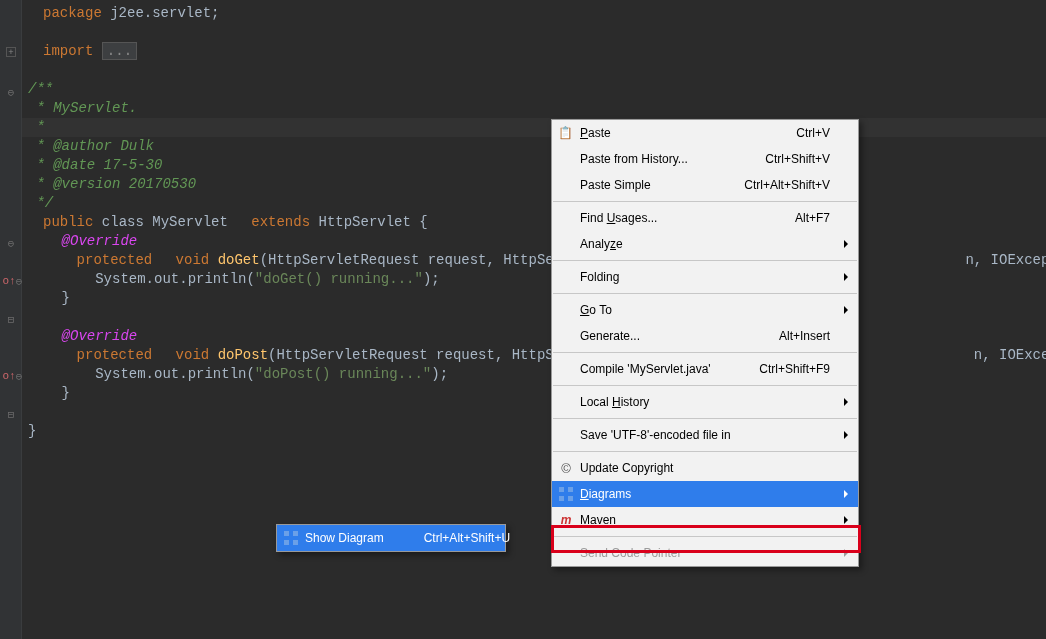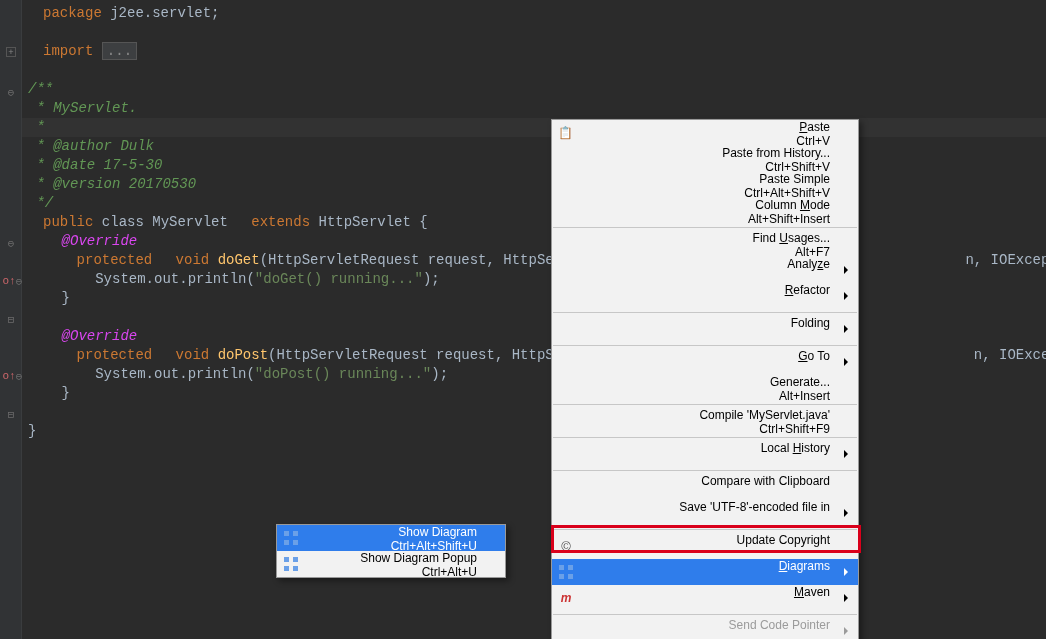--- a/index.html
+++ b/index.html
@@ -43,26 +43,25 @@
     background: #F2F2F2;
     border: 1px solid #999;
     box-shadow: 3px 3px 6px rgba(0,0,0,0.4);
     font-family: "Segoe UI","Tahoma",sans-serif;
     font-size: 12px;
     color: #000;
   }
   .menu-main { left: 551px; top: 119px; width: 308px; }
   .menu-sub  { left: 276px; top: 524px; width: 230px; }
   .menu-item {
-    display:flex; align-items:flex-end;
+    display:flex; align-items:center;
     height: 26px;
     padding: 0 28px 0 28px;
     position:relative;
     white-space:nowrap;
-    flex-direction:column;
   }
   .menu-item .lbl u { text-decoration: underline; }
   .menu-item .sc  { margin-left:auto; color:#000; }
   .menu-item .arrow {
     position:absolute; right:10px; top:50%; transform:translateY(-50%);
     border-left:4px solid #000; border-top:4px solid transparent; border-bottom:4px solid transparent;
   }
   .menu-item.sel { background:#2F7DEB; color:#fff; }
   .menu-item.sel .sc { color:#fff;margin-left:40px; }
   .menu-item.sel .arrow { border-left-color:#fff; }
@@ -140,37 +139,29 @@
       <span class="sc">Ctrl+V</span>
     </div>
     <div class="menu-item">
       <span class="lbl">Paste from History...</span>
       <span class="sc">Ctrl+Shift+V</span>
     </div>
     <div class="menu-item">
       <span class="lbl">Paste Simple</span>
       <span class="sc">Ctrl+Alt+Shift+V</span>
     </div>
-    <div class="menu-item">
-      <span class="lbl">Column <u>M</u>ode</span>
-      <span class="sc">Alt+Shift+Insert</span>
-    </div>
     <div class="menu-sep"></div>
     <div class="menu-item">
       <span class="lbl">Find <u>U</u>sages...</span>
       <span class="sc">Alt+F7</span>
     </div>
     <div class="menu-item">
       <span class="lbl">Analy<u>z</u>e</span>
       <span class="arrow"></span>
     </div>
-    <div class="menu-item">
-      <span class="lbl"><u>R</u>efactor</span>
-      <span class="arrow"></span>
-    </div>
     <div class="menu-sep"></div>
     <div class="menu-item">
       <span class="lbl">Folding</span>
       <span class="arrow"></span>
     </div>
     <div class="menu-sep"></div>
     <div class="menu-item">
       <span class="lbl"><u>G</u>o To</span>
       <span class="arrow"></span>
     </div>
@@ -182,23 +173,20 @@
     <div class="menu-item">
       <span class="lbl">Compile 'MyServlet.java'</span>
       <span class="sc">Ctrl+Shift+F9</span>
     </div>
     <div class="menu-sep"></div>
     <div class="menu-item">
       <span class="lbl">Local <u>H</u>istory</span>
       <span class="arrow"></span>
     </div>
     <div class="menu-sep"></div>
-    <div class="menu-item">
-      <span class="lbl">Compare with Clipboard</span>
-    </div>
     <div class="menu-item">
       <span class="lbl">Save 'UTF-8'-encoded file in</span>
       <span class="arrow"></span>
     </div>
     <div class="menu-sep"></div>
     <div class="menu-item">
       <span class="mic ic-copyright"></span>
       <span class="lbl">Update Copyright</span>
     </div>
     <div class="menu-item sel">
@@ -221,22 +209,15 @@
   </div>
 
 <div class="menu menu-sub" id="menu-sub">
     <div class="menu-item sel">
       <span class="mic">
         <span class="ic-diagram"></span>
       </span>
       <span class="lbl">Show Diagram</span>
       <span class="sc">Ctrl+Alt+Shift+U</span>
     </div>
-    <div class="menu-item">
-      <span class="mic">
-        <span class="ic-diagram"></span>
-      </span>
-      <span class="lbl">Show Diagram Popup</span>
-      <span class="sc">Ctrl+Alt+U</span>
-    </div>
   </div>
 
 <div class="hl-box"></div>
 
 </body></html>

